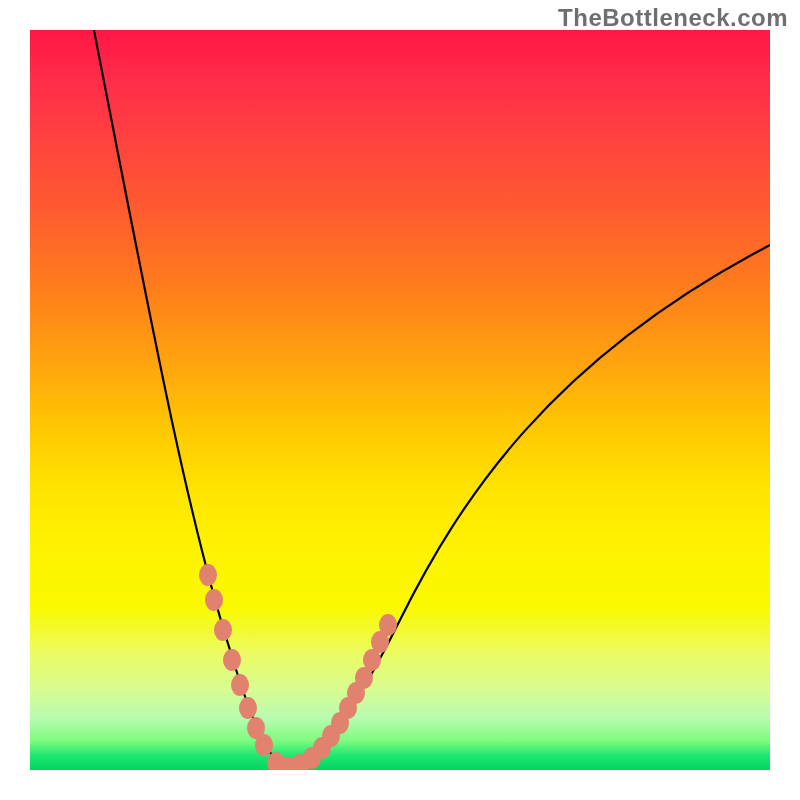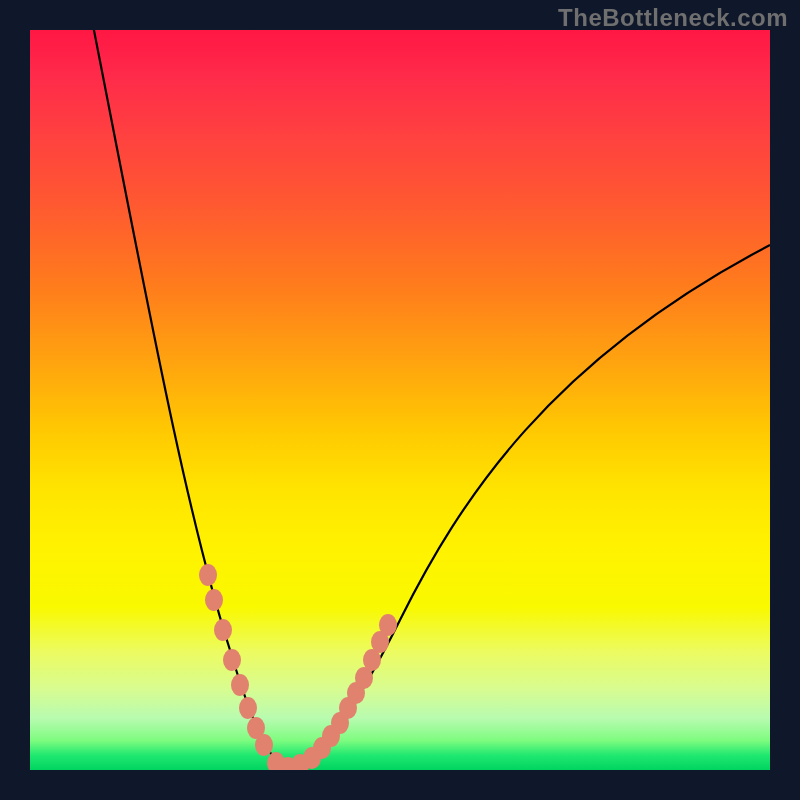--- a/index.html
+++ b/index.html
@@ -7,21 +7,21 @@
     padding: 0;
     width: 800px;
     height: 800px;
     background: #000;
     overflow: hidden;
   }
   .container {
     position: relative;
     width: 800px;
     height: 800px;
-    background: #0f172a;
+    background: #ffffff;
   }
   .watermark {
     position: absolute;
     top: 4px;
     right: 12px;
     font-family: Arial, Helvetica, sans-serif;
     font-size: 24px;
     font-weight: bold;
     color: #6f6f6f;
     letter-spacing: 0.5px;

